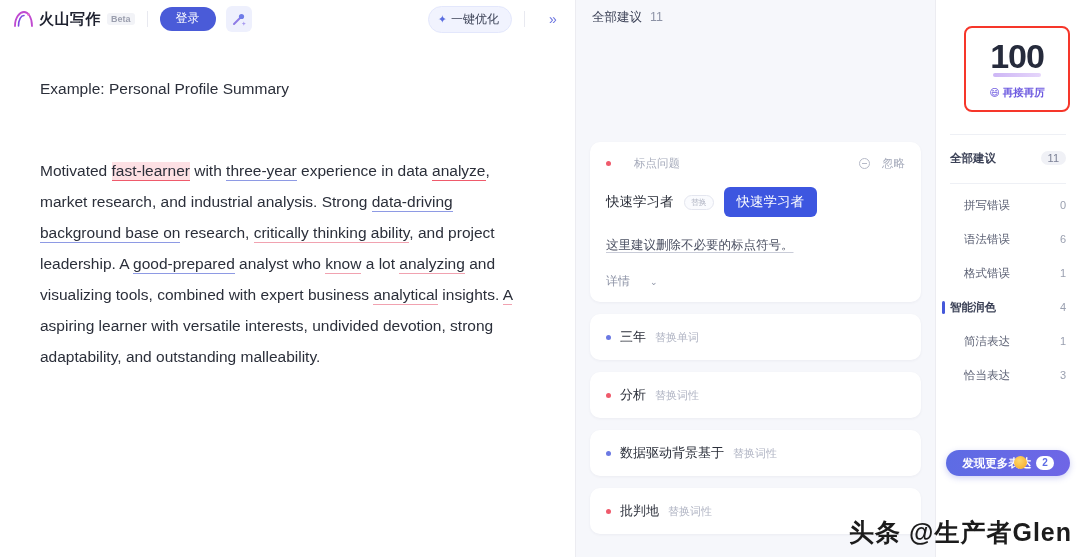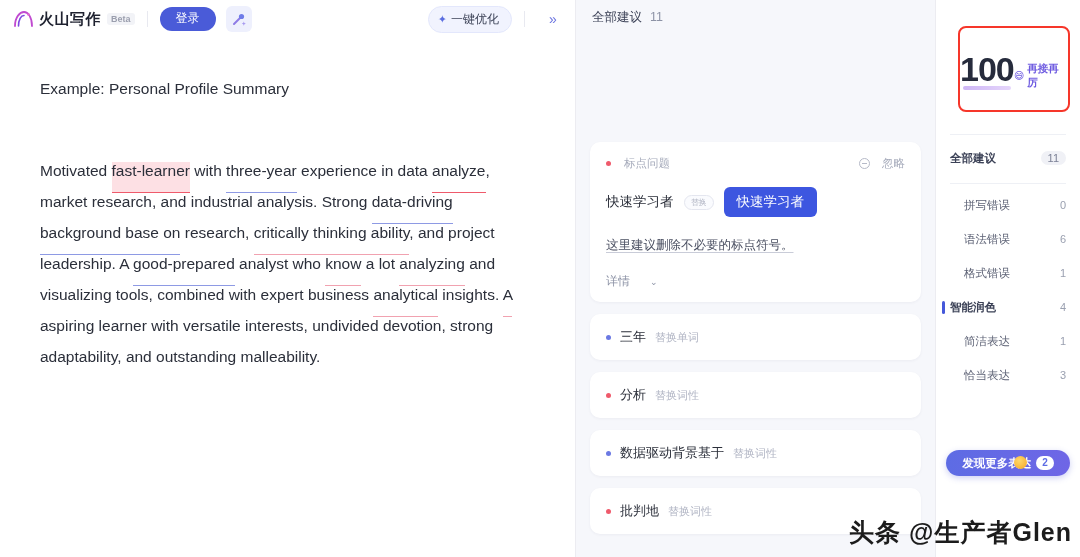--- a/index.html
+++ b/index.html
@@ -67,21 +67,21 @@
 
   .doc-body {
     padding: 42px 40px 0 40px;
     font-size: 15.5px;
     color: #2b2f3a;
     line-height: 1.1;
   }
   .doc-title { font-size: 15.5px; color: #2b2f3a; margin-bottom: 58px; }
   .doc-para { font-size: 15.5px; line-height: 31px; color: #2b2f3a; }
 
-  .mk { position: relative; padding-bottom: 13px; }
+  .mk { position: relative; padding-bottom: 1px; }
   .mk-red     { border-bottom: 1.6px solid #ef5a6b; }
   .mk-red-hl  { border-bottom: 1.6px solid #ef5a6b; background: #fde0e4; }
   .mk-blue    { border-bottom: 1.6px solid #8e9ae4; }
   .mk-pink    { border-bottom: 1.6px solid #f1a2b0; }
 
   
   .sugg-pane {
     width: 360px; height: 557px;
     background: #f6f7fb;
     position: relative;
@@ -96,21 +96,21 @@
   .sugg-list { padding: 0 14px; }
 
   .card {
     background: #ffffff;
     border-radius: 10px;
     padding: 14px 16px 12px 16px;
     box-shadow: 0 1px 3px rgba(30,35,70,.05);
     margin-bottom: 12px;
   }
   .card-top { display:flex; align-items:center; justify-content:space-between; }
-  .card-type { display:flex; align-items:center; gap:13px; }
+  .card-type { display:flex; align-items:center; gap:23px; }
   .dot { width:5px; height:5px; border-radius:50%; background:#ef5a6b; display:block; }
   .dot-blue { background:#6b79e3; }
   .card-type-label { font-size: 11.5px; color: #a6abbb; }
   .ignore-btn {
     display:flex; align-items:center; gap:12px;
     font-size: 11.5px; color:#a6abbb; cursor:pointer;
   }
   .ignore-circle {
     width: 11px; height: 11px; border-radius:50%;
     border: 1.2px solid #b6bac8; position: relative;
@@ -157,25 +157,25 @@
   .mini-word { font-size: 13px; color:#2b2f3a; font-weight:500; }
   .mini-tag { font-size: 11px; color:#b1b5c4; }
 
   
   .right-pane {
     width: 144px; height: 557px;
     background: #ffffff;
     position: relative;
   }
   .score-box {
-    margin: 26px 10px 0 22px;
+    margin: 26px 10px 0 28px;
     border: 2.5px solid #f6362a;
     border-radius: 8px;
     height: 86px;
-    display:flex; flex-direction:row; align-items:center; justify-content:center;
+    display:flex; flex-direction:column; align-items:center; justify-content:center;
     background:#fff;
   }
   .score-num {
     font-size: 34px; font-weight: 800; color:#262b3c;
     line-height: 1; letter-spacing: -1px;
     position: relative;
   }
   .score-num::after {
     content:""; position:absolute; left:3px; right:3px; bottom:-4px; height:4px;
     background: linear-gradient(90deg,#cdb6f5,#e6d6fb);

